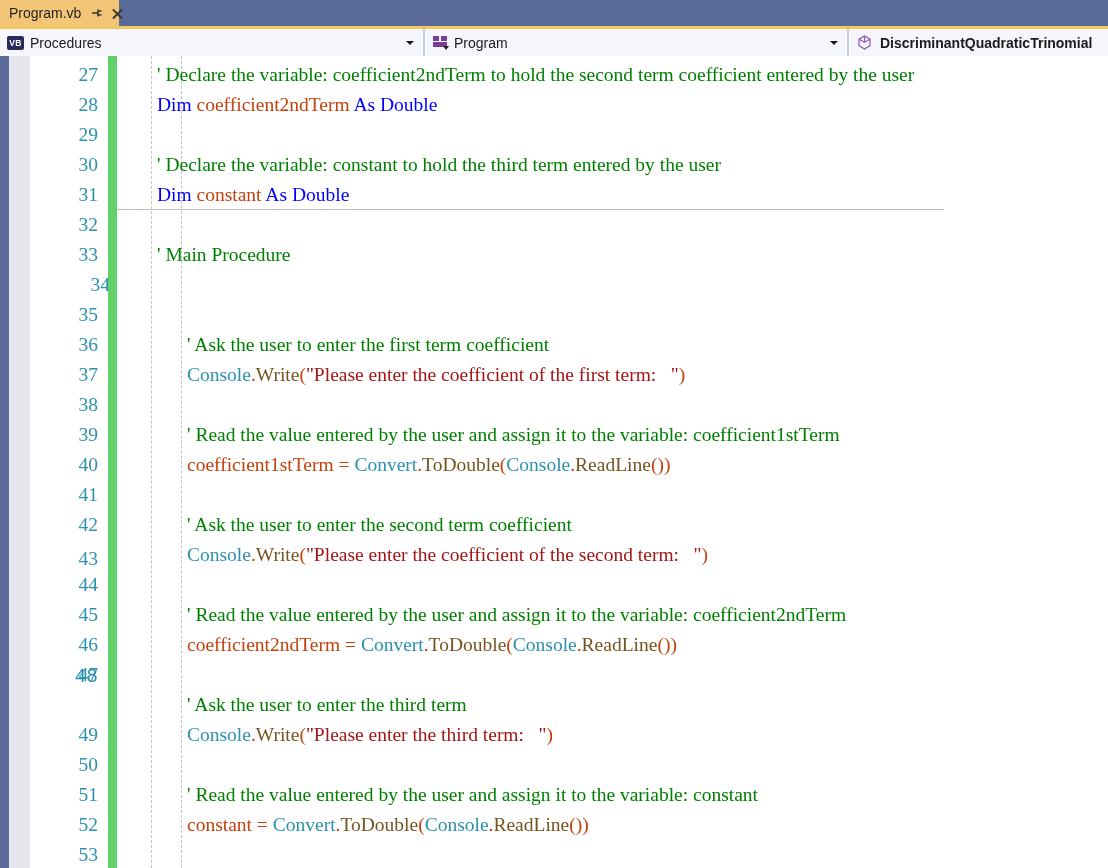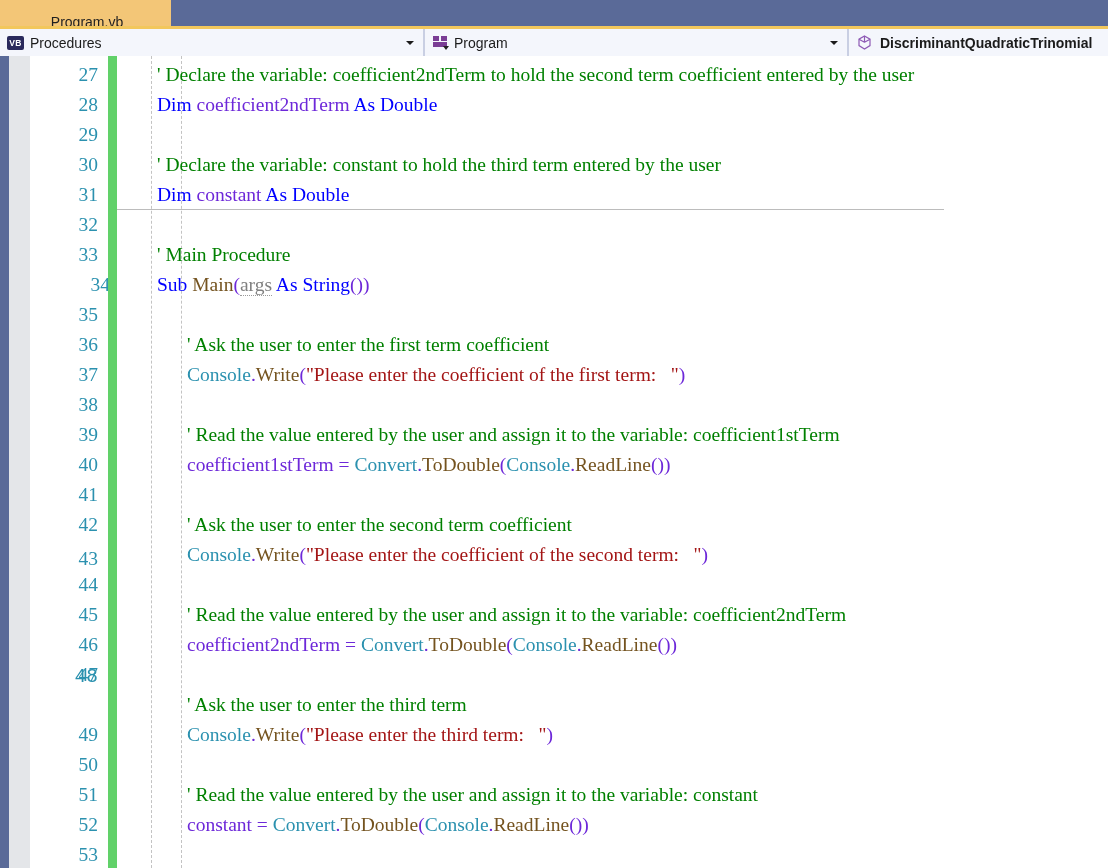--- a/index.html
+++ b/index.html
@@ -24,27 +24,26 @@
   .tab-strip-underline {
     position: absolute;
     left: 0; top: 26px;
     width: 1108px; height: 3px;
     background: #f2c75c;
   }
   .tab {
     position: absolute;
     left: 0; top: 0;
     height: 26px;
-    width: 171px;
+    width: 119px;
     background: #f3c677;
     display: flex;
     align-items: center;
     box-sizing: border-box;
-    padding: 14px 6px 0 9px;
-    flex-direction: column;
+    padding: 0 6px 0 9px;
   }
   .tab-title {
     font-size: 14px;
     color: #1f1f1f;
     font-family: "Liberation Sans", sans-serif;
     white-space: nowrap;
     letter-spacing: 0px;
   }
   .tab-pin {
     margin-left: 9px;
@@ -262,21 +261,21 @@
     font-size: 19.5px;
     color: #2b91af;
   }
 
   
   .t-comment { color: #008000; }
   .t-keyword { color: #0000ff; }
   .t-type    { color: #2b91af; }
   .t-method  { color: #74531f; }
   .t-string  { color: #a31515; }
-  .t-plain   { color: #6d28d9; }
+  .t-plain   { color: #c2410c; }
   .t-param   { color: #808080; border-bottom: 1px dotted #9a9a9a; }
 </style>
 </head>
 <body>
 
 <div class="tab-strip">
   <div class="tab">
     <span class="tab-title">Program.vb</span>
     <span class="tab-pin">
       <svg width="14" height="14" viewBox="0 0 14 14">
@@ -360,21 +359,20 @@
   <div class="code-area" id="code-area">
     <div class="indent-guide" style="left:12px;"></div>
     <div class="indent-guide" style="left:42px;"></div>
   <div class="line" style="top: 4px; left: 18px;"><span class="t-comment">' Declare the variable: coefficient2ndTerm to hold the second term coefficient entered by the user</span></div>
       <div class="line" style="top: 34px; left: 18px;"><span class="t-keyword">Dim</span><span class="t-plain"> coefficient2ndTerm </span><span class="t-keyword">As Double</span></div>
       <div class="line" style="top: 64px; left: 18px;"></div>
       <div class="line" style="top: 94px; left: 18px;"><span class="t-comment">' Declare the variable: constant to hold the third term entered by the user</span></div>
       <div class="line" style="top: 124px; left: 18px;"><span class="t-keyword">Dim</span><span class="t-plain"> constant </span><span class="t-keyword">As Double</span></div>
       <div class="line" style="top: 154px; left: 18px;"></div>
       <div class="line" style="top: 184px; left: 18px;"><span class="t-comment">' Main Procedure</span></div>
-      <div class="line" style="top: 214px; left: 18px;"><span class="t-keyword">Sub</span><span class="t-plain"> </span><span class="t-method">Main</span><span class="t-plain">(</span><span class="t-param">args</span><span class="t-plain"> </span><span class="t-keyword">As String</span><span class="t-plain">())</span></div>
       <div class="line" style="top: 244px; left: 18px;"></div>
       <div class="line" style="top: 274px; left: 48px;"><span class="t-comment">' Ask the user to enter the first term coefficient</span></div>
       <div class="line" style="top: 304px; left: 48px;"><span class="t-type">Console</span><span class="t-plain">.</span><span class="t-method">Write</span><span class="t-plain">(</span><span class="t-string">"Please enter the coefficient of the first term:   "</span><span class="t-plain">)</span></div>
       <div class="line" style="top: 334px; left: 48px;"></div>
       <div class="line" style="top: 364px; left: 48px;"><span class="t-comment">' Read the value entered by the user and assign it to the variable: coefficient1stTerm</span></div>
       <div class="line" style="top: 394px; left: 48px;"><span class="t-plain">coefficient1stTerm = </span><span class="t-type">Convert</span><span class="t-plain">.</span><span class="t-method">ToDouble</span><span class="t-plain">(</span><span class="t-type">Console</span><span class="t-plain">.</span><span class="t-method">ReadLine</span><span class="t-plain">())</span></div>
       <div class="line" style="top: 424px; left: 48px;"></div>
       <div class="line" style="top: 454px; left: 48px;"><span class="t-comment">' Ask the user to enter the second term coefficient</span></div>
       <div class="line" style="top: 484px; left: 48px;"><span class="t-type">Console</span><span class="t-plain">.</span><span class="t-method">Write</span><span class="t-plain">(</span><span class="t-string">"Please enter the coefficient of the second term:   "</span><span class="t-plain">)</span></div>
       <div class="line" style="top: 514px; left: 48px;"></div>

